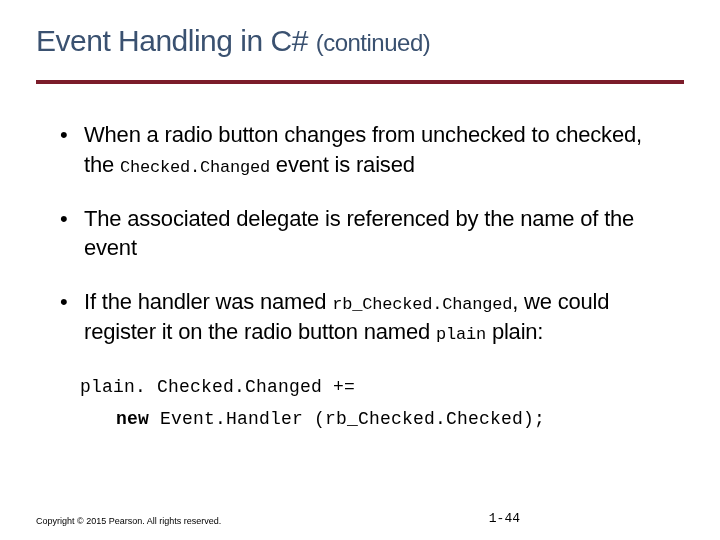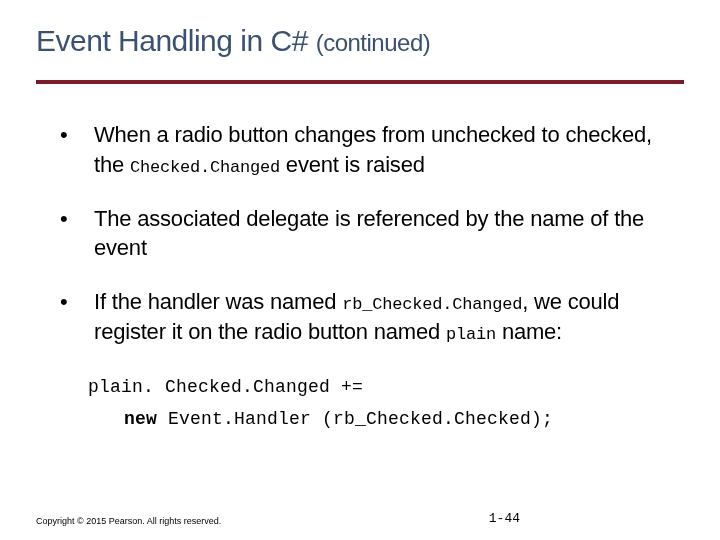--- a/index.html
+++ b/index.html
@@ -48,29 +48,29 @@
     display: flex;
     margin-bottom: 24px;
     font-size: 22px;
     line-height: 1.35;
     letter-spacing: -0.2px;
   }
   .dot {
     flex: 0 0 24px;
     font-size: 22px;
   }
-  .txt { flex: 1; margin-left: 10px; }
+  .txt { flex: 1; }
   .mono {
     font-family: "Courier New", Courier, monospace;
     font-size: 17px;
   }
   .monoblock {
     font-family: "Courier New", Courier, monospace;
     font-size: 18px;
-    margin-left: 28px;
+    margin-left: 20px;
     margin-top: 6px;
     line-height: 1.8;
     letter-spacing: 0.2px;
   }
   .indent2 { padding-left: 36px; }
   .bold { font-weight: bold; }
   .footer-left {
     position: absolute;
     left: 36px;
     bottom: 14px;
@@ -111,21 +111,21 @@
     <div class="bullet">
       <div class="dot">•</div>
       <div class="txt">
         <span>The associated delegate is referenced by the name of the event</span>
       </div>
     </div>
 
     <div class="bullet">
       <div class="dot">•</div>
       <div class="txt">
-        <span>If the handler was named </span><span class="mono">rb_Checked.Changed</span><span>, we could register it on the radio button named </span><span class="mono">plain</span><span> name:</span>
+        <span>If the handler was named </span><span class="mono">rb_Checked.Changed</span><span>, we could register it on the radio button named </span><span class="mono">plain</span><span> plain:</span>
       </div>
     </div>
 
     <div class="monoblock">
       <div>plain. Checked.Changed +=</div>
       <div class="indent2">
         <span class="bold">new</span><span> Event.Handler (rb_Checked.Checked);</span>
       </div>
     </div>
 

